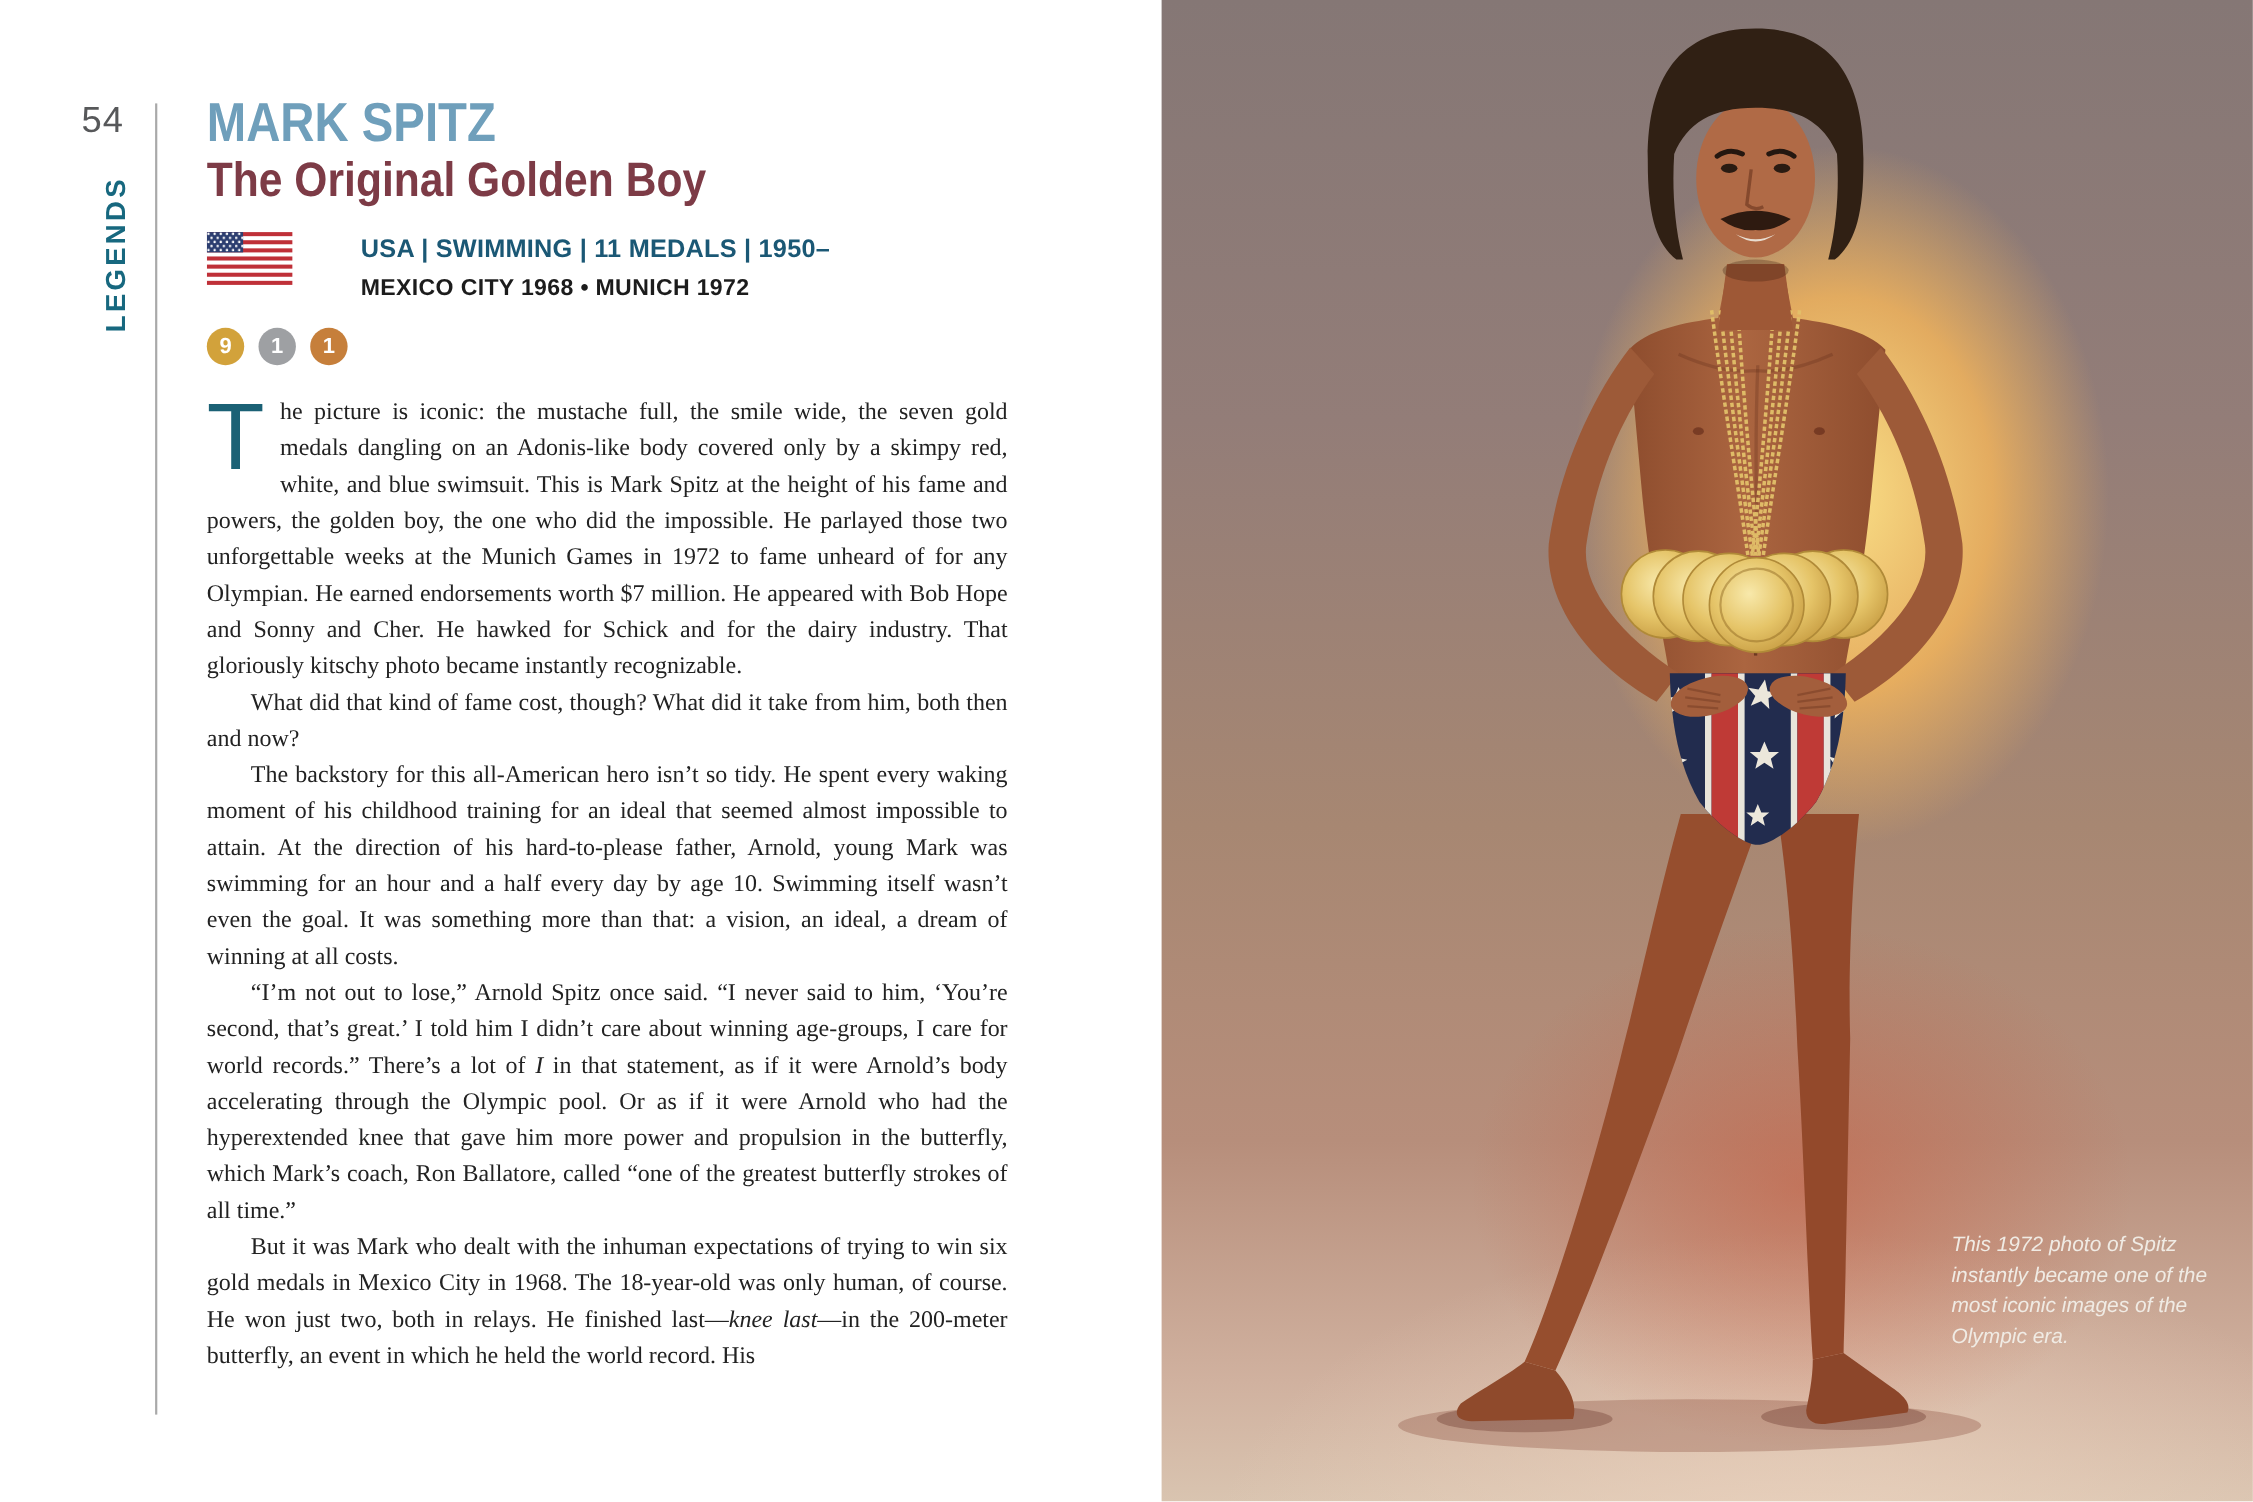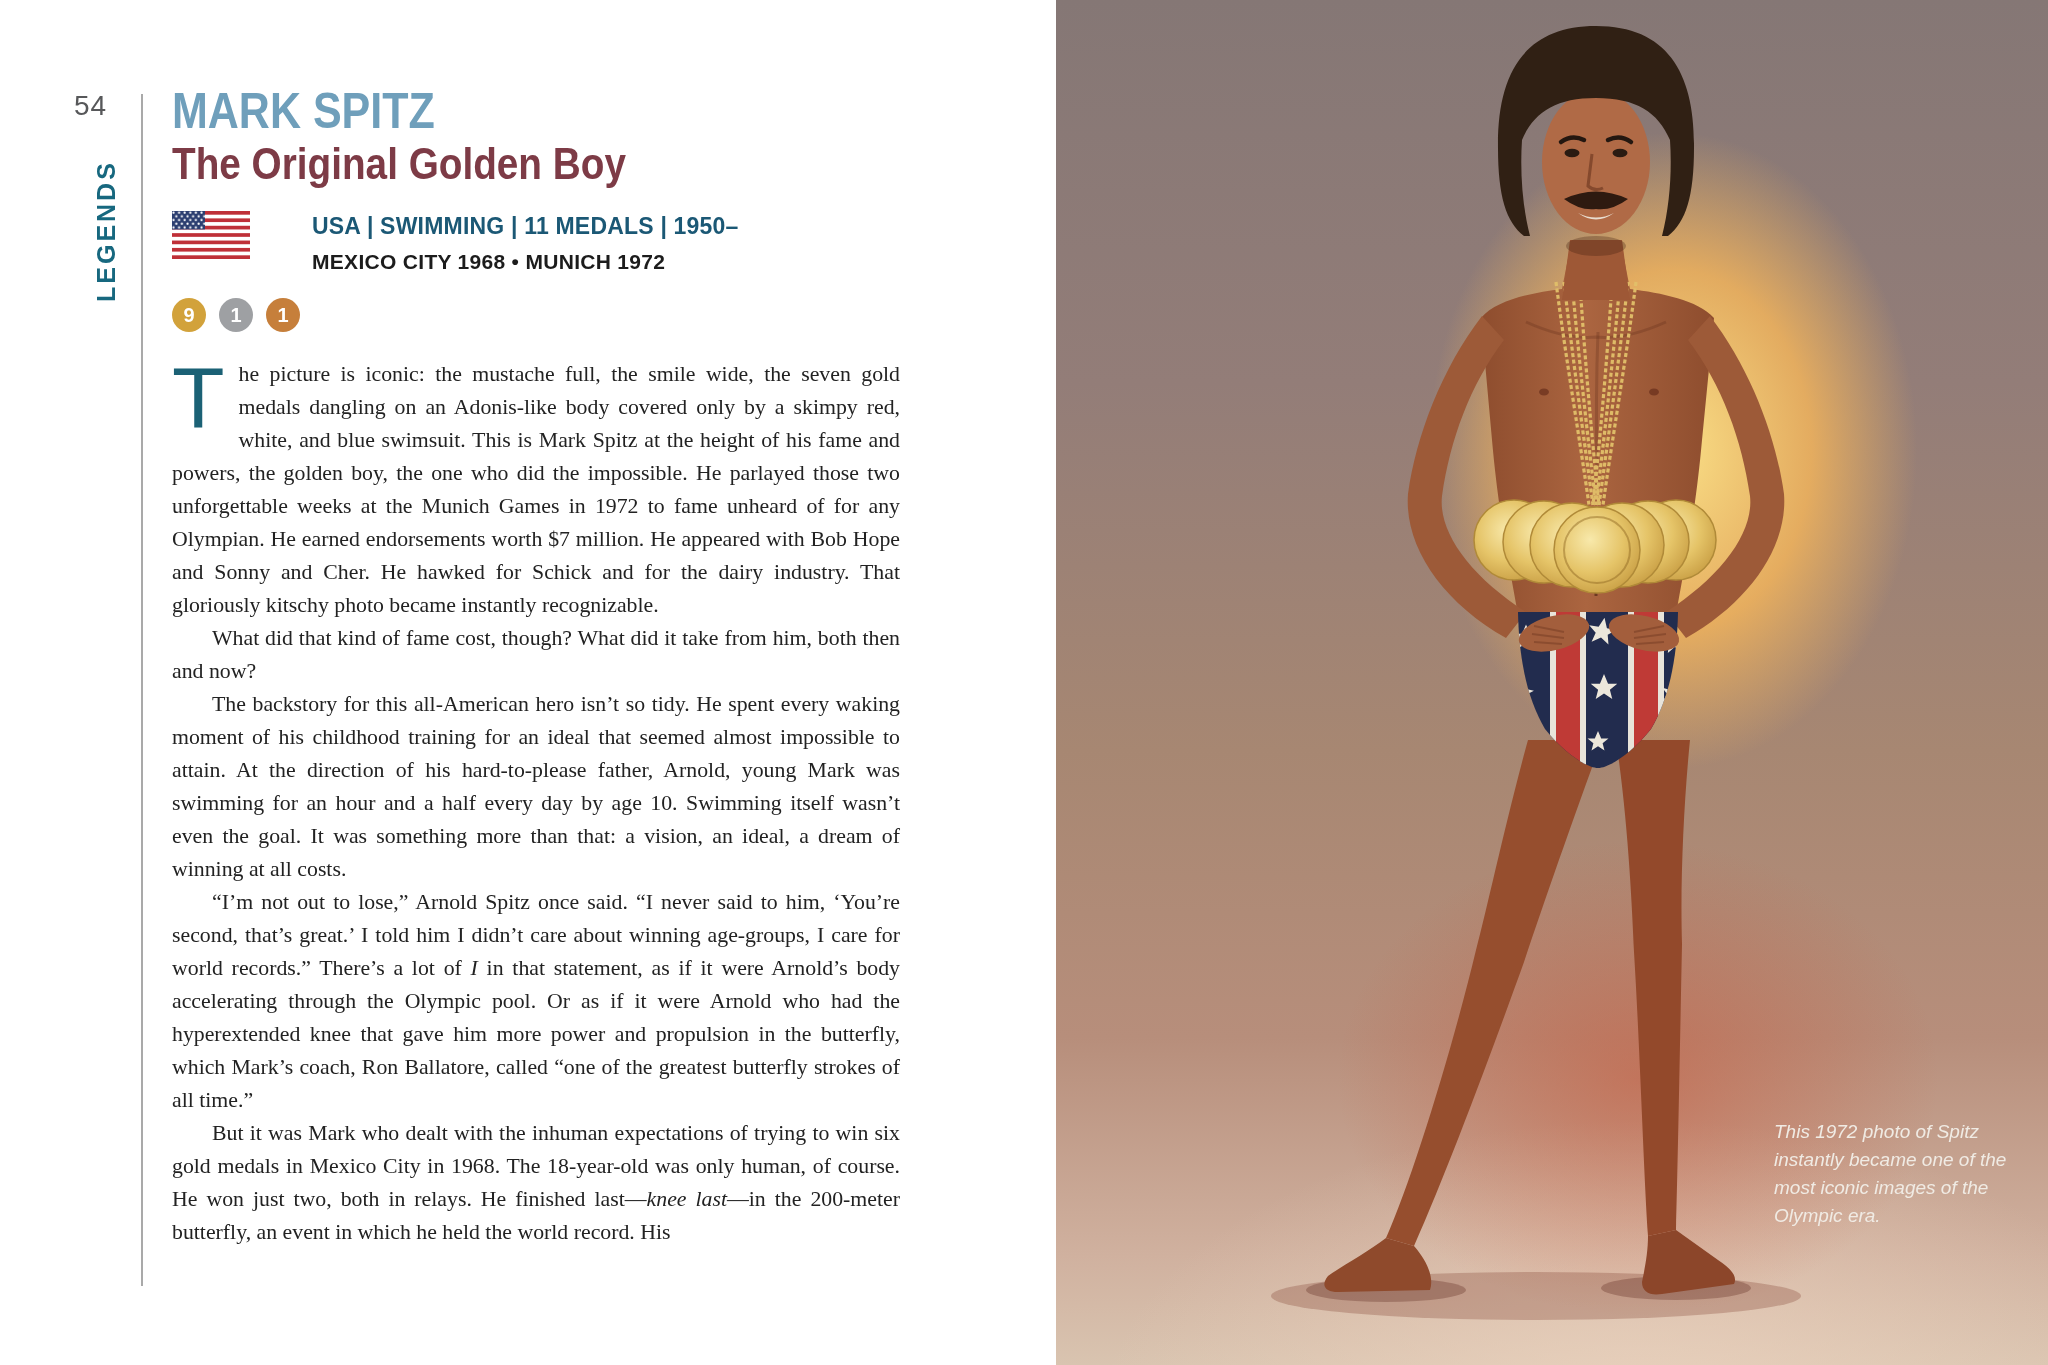--- a/index.html
+++ b/index.html
@@ -2,26 +2,26 @@
 <html><head>
 <meta charset="utf-8">
 <style>
   * { margin:0; padding:0; box-sizing:border-box; }
   html,body { width:2048px; height:1365px; }
   body { background:#ffffff; font-family:"Liberation Sans", sans-serif; overflow:hidden; }
   .spread { position:relative; width:2048px; height:1365px; background:#ffffff; }
 
   
   .left-page { position:absolute; left:0; top:0; width:1028px; height:1365px; background:#ffffff; }
-  .page-number { position:absolute; left:74px; top:90px; font-size:28px; font-weight:500; color:#57585a; letter-spacing:1px; }
+  .page-number { position:absolute; left:74px; top:90px; font-size:33px; font-weight:500; color:#57585a; letter-spacing:1px; }
   .side-rule { position:absolute; left:141px; top:94px; width:2px; height:1192px; background:#a9a9a9; }
   .section-label { position:absolute; left:92px; top:302px; transform:rotate(-90deg); transform-origin:top left;
     font-size:25px; font-weight:bold; letter-spacing:3px; color:#17687f; white-space:nowrap; }
 
-  .content { position:absolute; left:172px; top:86px; width:728px; }
+  .content { position:absolute; left:188px; top:86px; width:728px; }
   .title { font-size:50px; font-weight:bold; color:#6f9fbb; letter-spacing:0px; transform:scaleX(.86); transform-origin:left; line-height:1.02; }
   .subtitle { font-size:44px; font-weight:bold; color:#7d3b46; transform:scaleX(.88); transform-origin:left; line-height:1.05; margin-top:4px; }
 
   .meta-row { display:flex; align-items:flex-start; margin-top:24px;gap:48px; }
   .flag { width:78px; height:48px; flex:0 0 auto; margin-right:14px; }
   .meta-text { padding-top:2px; }
   .meta-primary { font-size:23px; font-weight:bold; color:#1b5875; letter-spacing:.2px; }
   .meta-secondary { font-size:21px; font-weight:bold; color:#1c1c1c; letter-spacing:.3px; margin-top:10px; }
 
   .medal-row { display:flex; gap:13px; margin-top:24px; }

